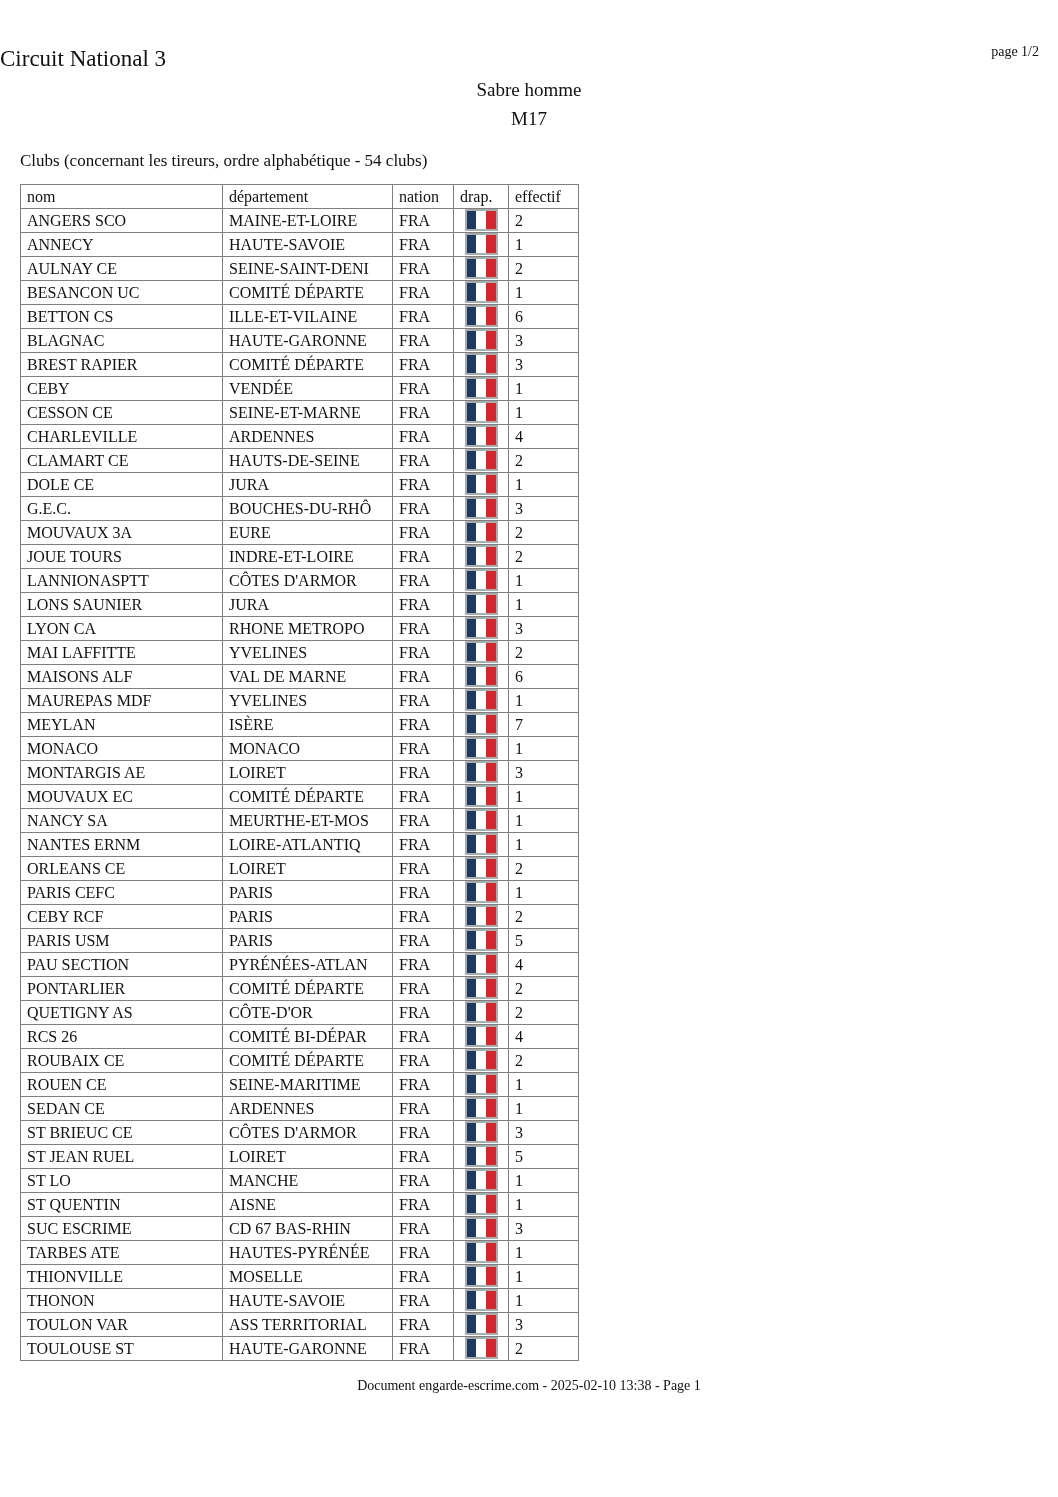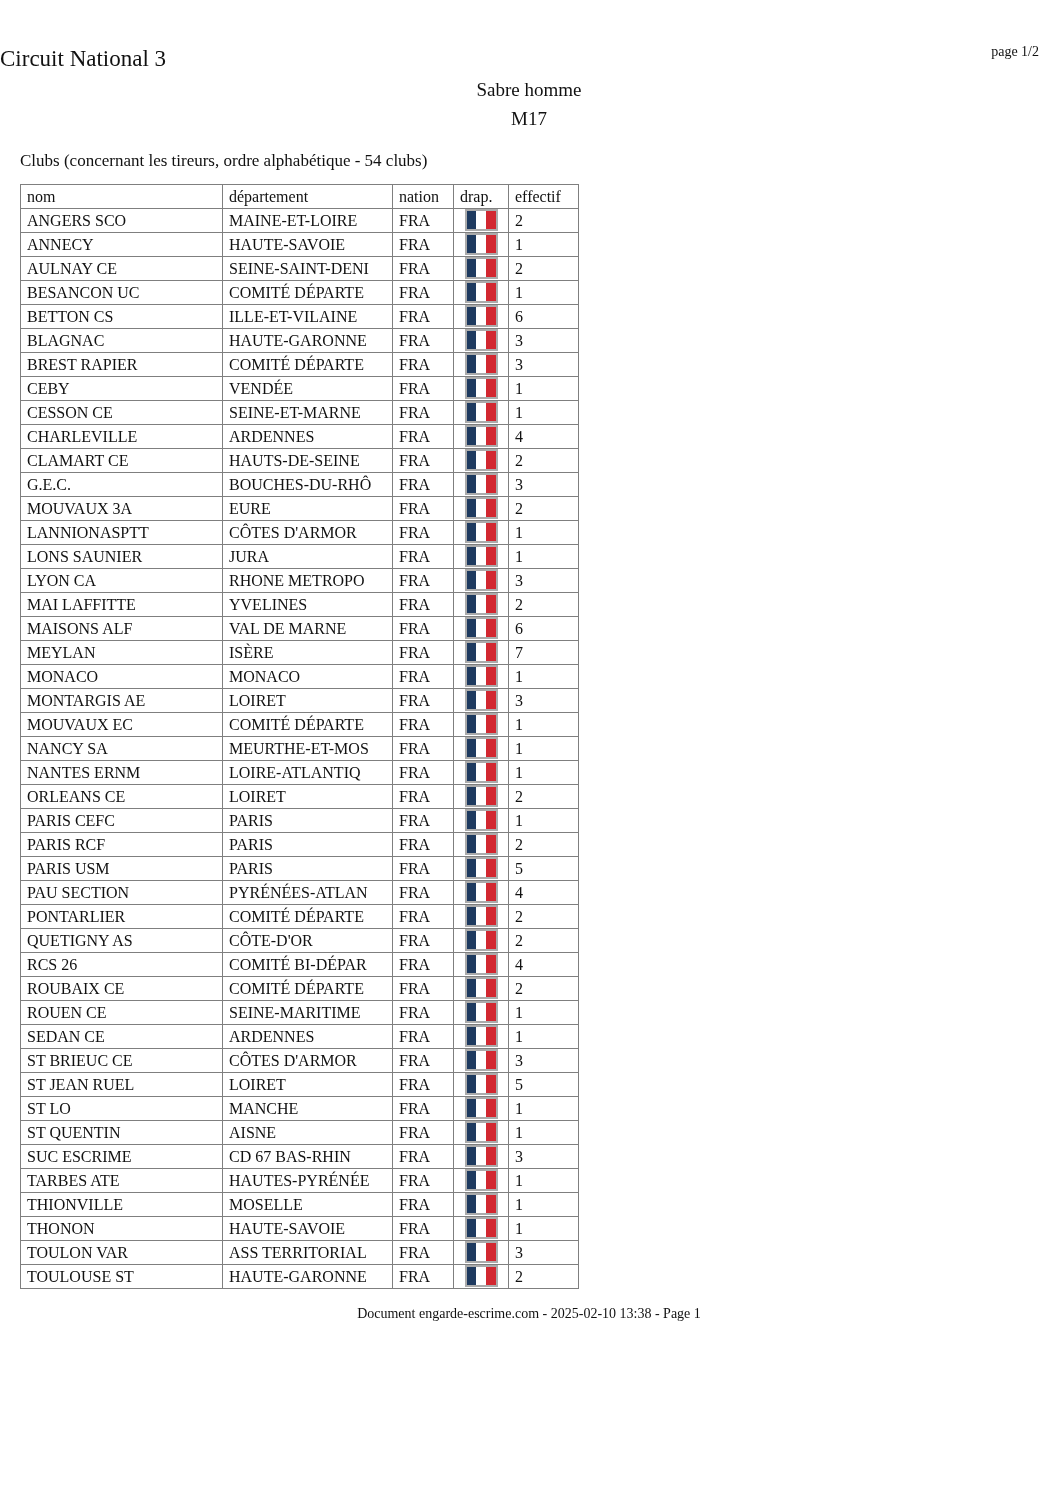--- a/index.html
+++ b/index.html
@@ -225,20 +225,31 @@
           <td class="c-departement">HAUTS-DE-SEINE</td>
           <td class="c-nation">FRA</td>
           <td class="c-drap"><span class="flag" style="border-color: rgb(171, 171, 171);">
               <span class="stripe-blue"></span>
               <span class="stripe-white"></span>
               <span class="stripe-red"></span>
             </span></td>
           <td class="c-effectif">2</td>
         </tr>
         <tr>
+          <td class="c-nom">DOLE CE</td>
+          <td class="c-departement">JURA</td>
+          <td class="c-nation">FRA</td>
+          <td class="c-drap"><span class="flag" style="border-color: rgb(171, 171, 171);">
+              <span class="stripe-blue"></span>
+              <span class="stripe-white"></span>
+              <span class="stripe-red"></span>
+            </span></td>
+          <td class="c-effectif">1</td>
+        </tr>
+        <tr>
           <td class="c-nom">G.E.C.</td>
           <td class="c-departement">BOUCHES-DU-RHÔ</td>
           <td class="c-nation">FRA</td>
           <td class="c-drap"><span class="flag" style="border-color: rgb(171, 171, 171);">
               <span class="stripe-blue"></span>
               <span class="stripe-white"></span>
               <span class="stripe-red"></span>
             </span></td>
           <td class="c-effectif">3</td>
         </tr>
@@ -247,20 +258,31 @@
           <td class="c-departement">EURE</td>
           <td class="c-nation">FRA</td>
           <td class="c-drap"><span class="flag" style="border-color: rgb(171, 171, 171);">
               <span class="stripe-blue"></span>
               <span class="stripe-white"></span>
               <span class="stripe-red"></span>
             </span></td>
           <td class="c-effectif">2</td>
         </tr>
         <tr>
+          <td class="c-nom">JOUE TOURS</td>
+          <td class="c-departement">INDRE-ET-LOIRE</td>
+          <td class="c-nation">FRA</td>
+          <td class="c-drap"><span class="flag" style="border-color: rgb(171, 171, 171);">
+              <span class="stripe-blue"></span>
+              <span class="stripe-white"></span>
+              <span class="stripe-red"></span>
+            </span></td>
+          <td class="c-effectif">2</td>
+        </tr>
+        <tr>
           <td class="c-nom">LANNIONASPTT</td>
           <td class="c-departement">CÔTES D'ARMOR</td>
           <td class="c-nation">FRA</td>
           <td class="c-drap"><span class="flag" style="border-color: rgb(171, 171, 171);">
               <span class="stripe-blue"></span>
               <span class="stripe-white"></span>
               <span class="stripe-red"></span>
             </span></td>
           <td class="c-effectif">1</td>
         </tr>
@@ -302,20 +324,31 @@
           <td class="c-departement">VAL DE MARNE</td>
           <td class="c-nation">FRA</td>
           <td class="c-drap"><span class="flag" style="border-color: rgb(171, 171, 171);">
               <span class="stripe-blue"></span>
               <span class="stripe-white"></span>
               <span class="stripe-red"></span>
             </span></td>
           <td class="c-effectif">6</td>
         </tr>
         <tr>
+          <td class="c-nom">MAUREPAS MDF</td>
+          <td class="c-departement">YVELINES</td>
+          <td class="c-nation">FRA</td>
+          <td class="c-drap"><span class="flag" style="border-color: rgb(171, 171, 171);">
+              <span class="stripe-blue"></span>
+              <span class="stripe-white"></span>
+              <span class="stripe-red"></span>
+            </span></td>
+          <td class="c-effectif">1</td>
+        </tr>
+        <tr>
           <td class="c-nom">MEYLAN</td>
           <td class="c-departement">ISÈRE</td>
           <td class="c-nation">FRA</td>
           <td class="c-drap"><span class="flag" style="border-color: rgb(171, 171, 171);">
               <span class="stripe-blue"></span>
               <span class="stripe-white"></span>
               <span class="stripe-red"></span>
             </span></td>
           <td class="c-effectif">7</td>
         </tr>
@@ -390,21 +423,21 @@
           <td class="c-departement">PARIS</td>
           <td class="c-nation">FRA</td>
           <td class="c-drap"><span class="flag" style="border-color: rgb(171, 171, 171);">
               <span class="stripe-blue"></span>
               <span class="stripe-white"></span>
               <span class="stripe-red"></span>
             </span></td>
           <td class="c-effectif">1</td>
         </tr>
         <tr>
-          <td class="c-nom">PARIS RCF</td>
+          <td class="c-nom">CEBY RCF</td>
           <td class="c-departement">PARIS</td>
           <td class="c-nation">FRA</td>
           <td class="c-drap"><span class="flag" style="border-color: rgb(171, 171, 171);">
               <span class="stripe-blue"></span>
               <span class="stripe-white"></span>
               <span class="stripe-red"></span>
             </span></td>
           <td class="c-effectif">2</td>
         </tr>
         <tr>

